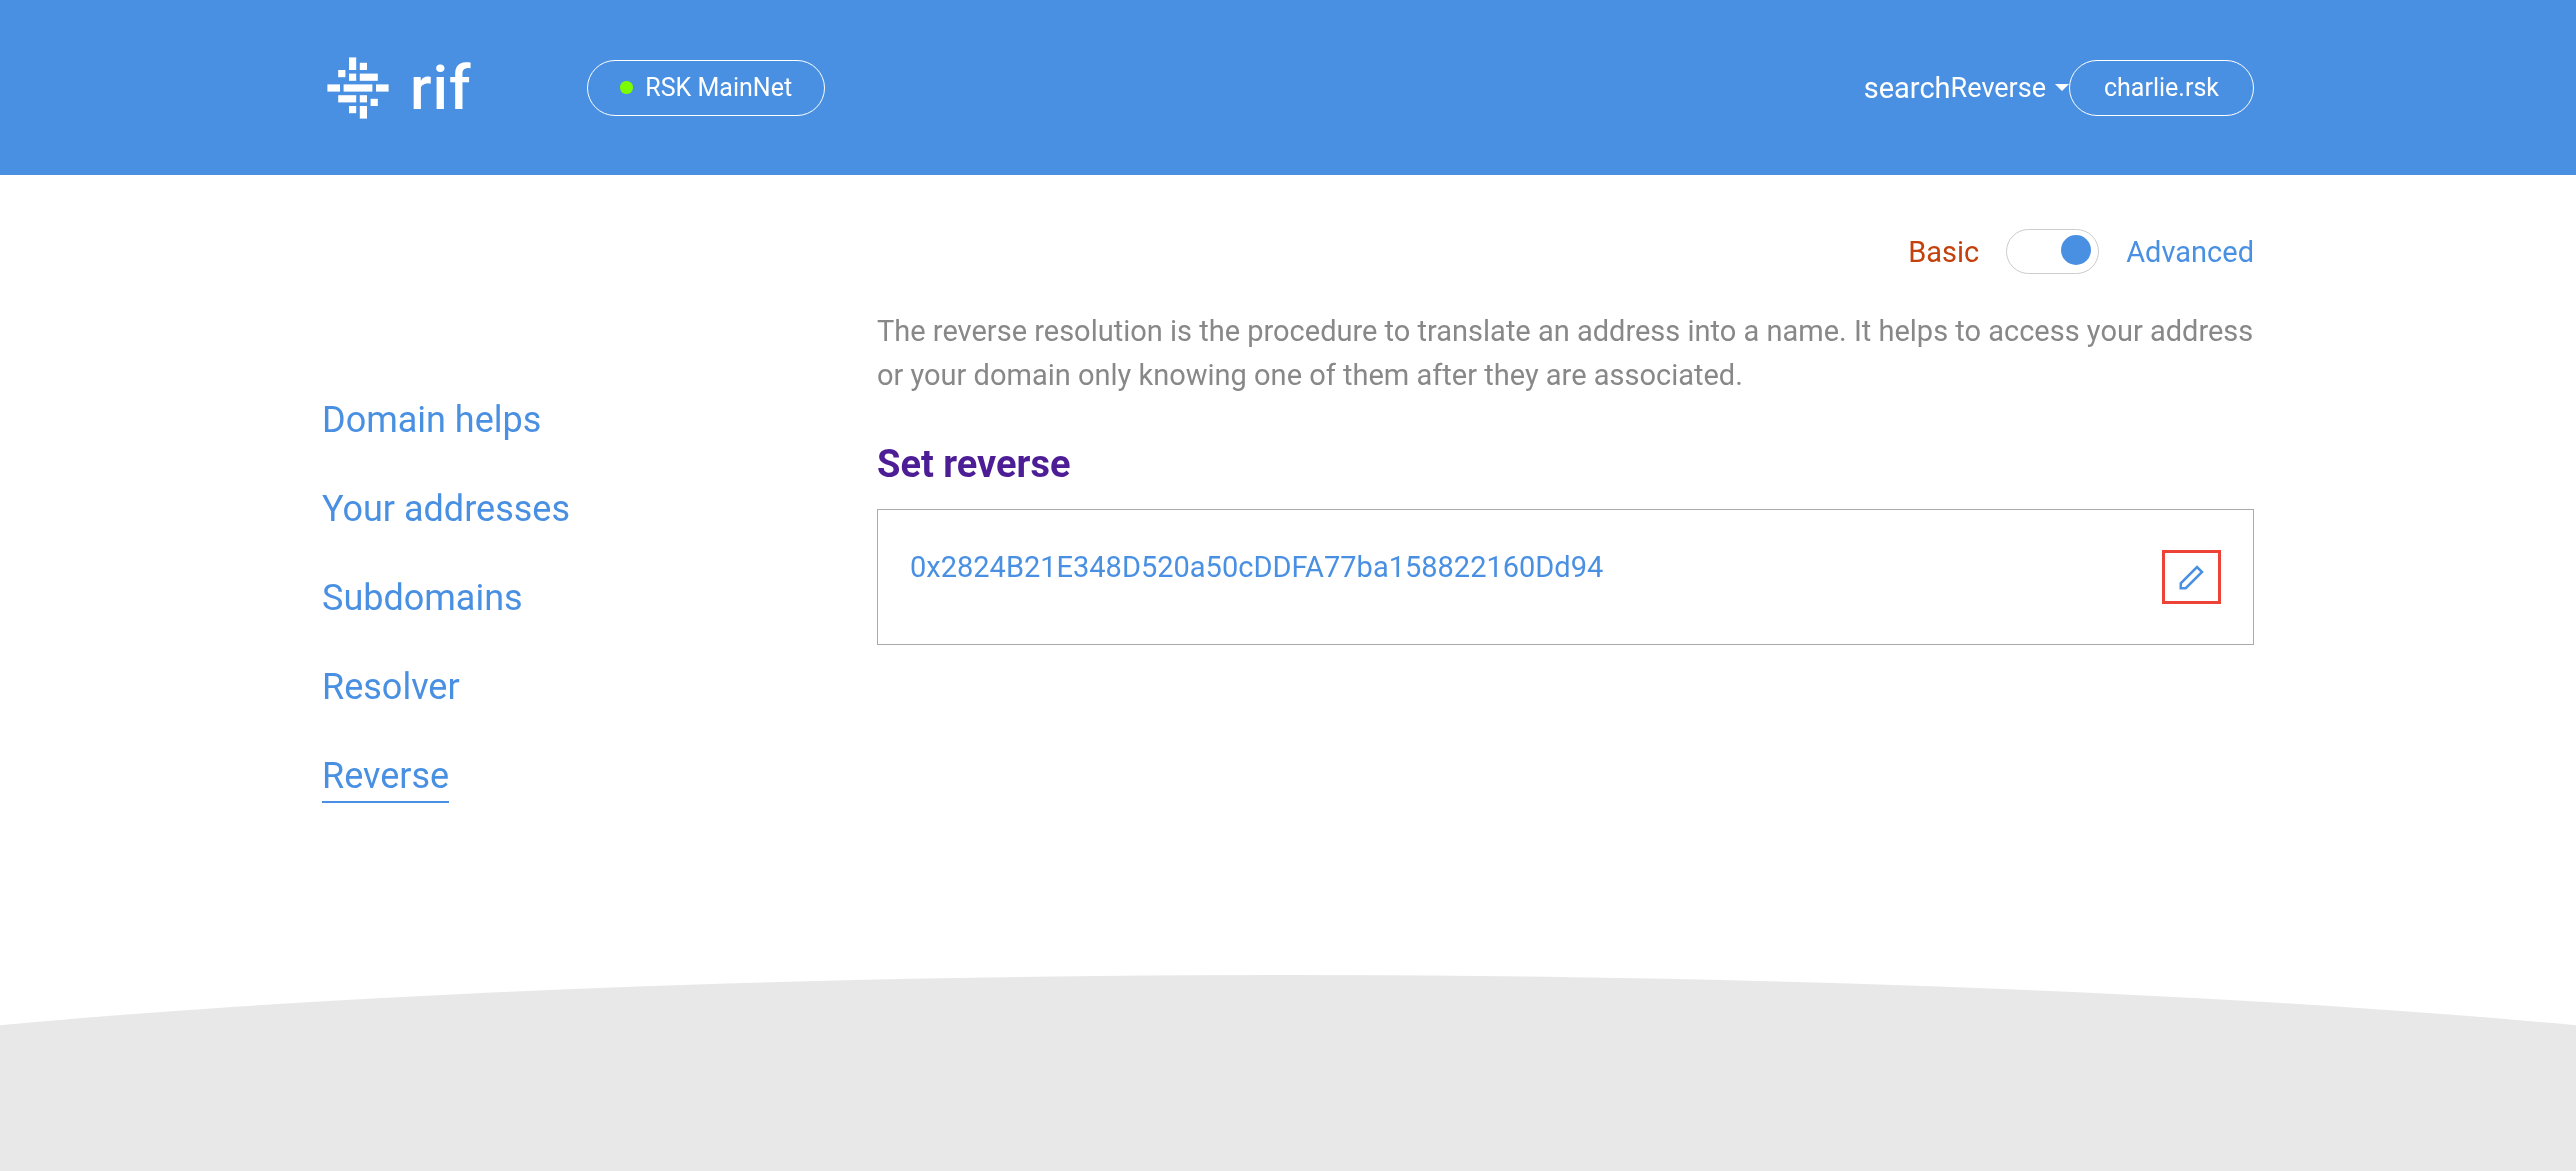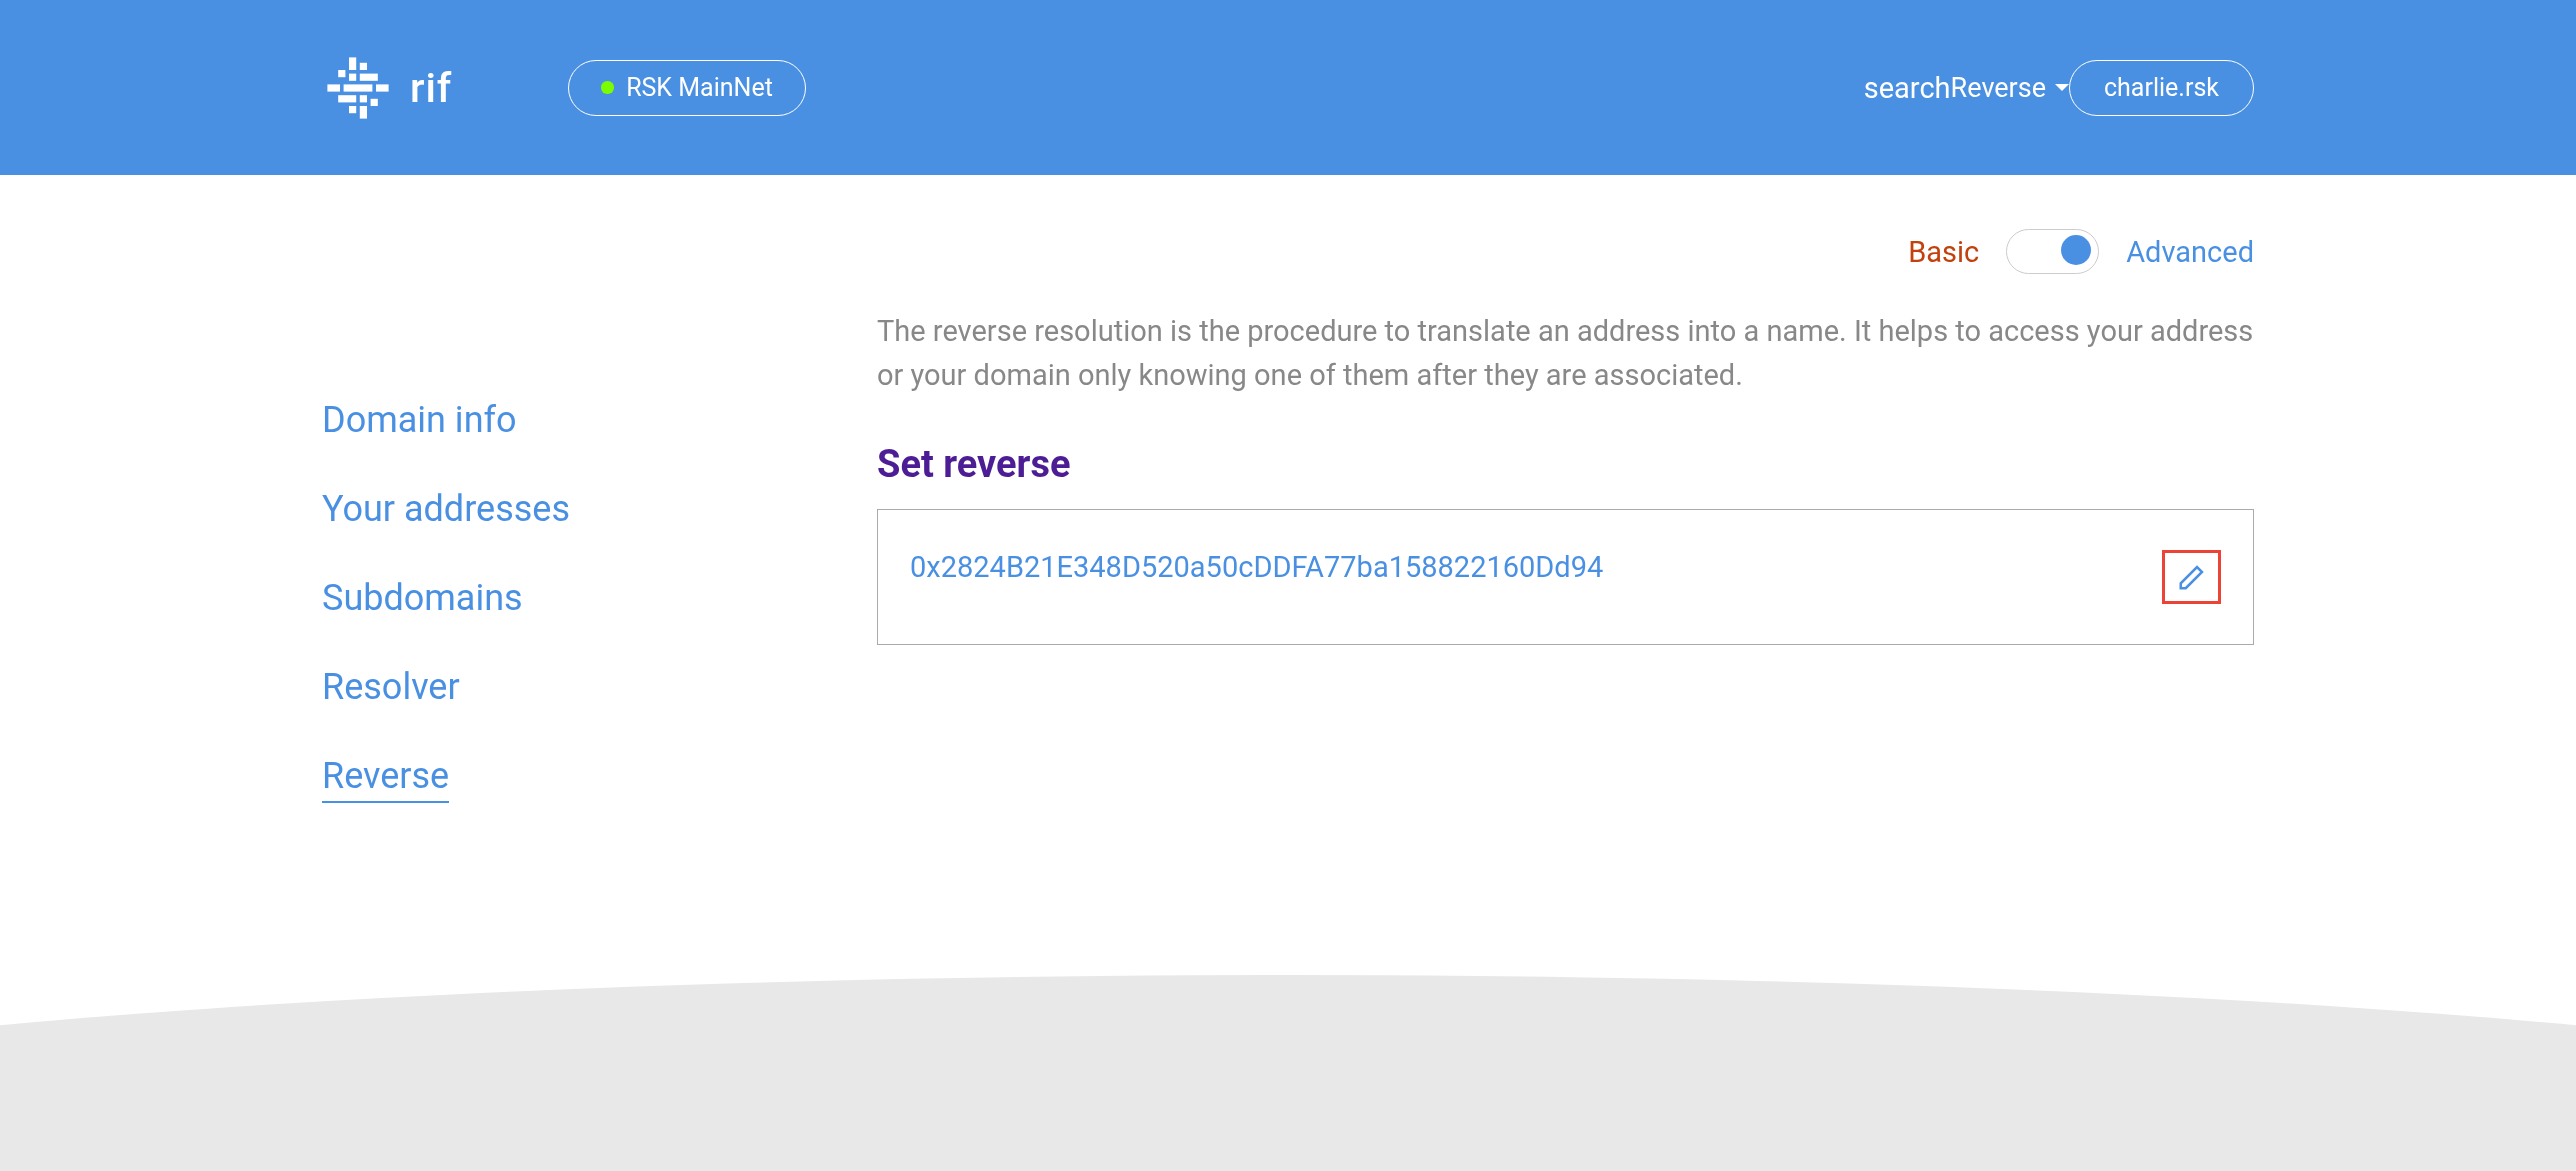--- a/index.html
+++ b/index.html
@@ -38,21 +38,21 @@
       color: white;
     }
 
     .logo-icon {
       width: 72px;
       height: 72px;
       margin-right: 16px;
     }
 
     .logo-text {
-      font-size: 41px;
+      font-size: 61px;
       font-weight: 500;
       letter-spacing: 0.9px;
     }
 
     .network-badge {
       border: 1.8px solid white;
       border-radius: 36px;
       padding: 12.5px 32px;
       display: flex;
       align-items: center;
@@ -265,21 +265,21 @@
     <div class="language-selector">
       <span>Reverse</span>
       <span class="dropdown-caret"></span>
     </div>
     <div class="user-badge">charlie.rsk</div>
   </div>
 </div>
 
 <div class="main-content">
   <div class="sidebar">
-    <div class="sidebar-item">Domain info</div><br>
+    <div class="sidebar-item">Domain helps</div><br>
     <div class="sidebar-item">Your addresses</div><br>
     <div class="sidebar-item">Subdomains</div><br>
     <div class="sidebar-item">Resolver</div><br>
     <div class="sidebar-item active">Reverse</div>
   </div>
 
   <div class="content-area">
     <div class="toggle-row">
       <span class="toggle-label">Basic</span>
       <div class="toggle-switch">

